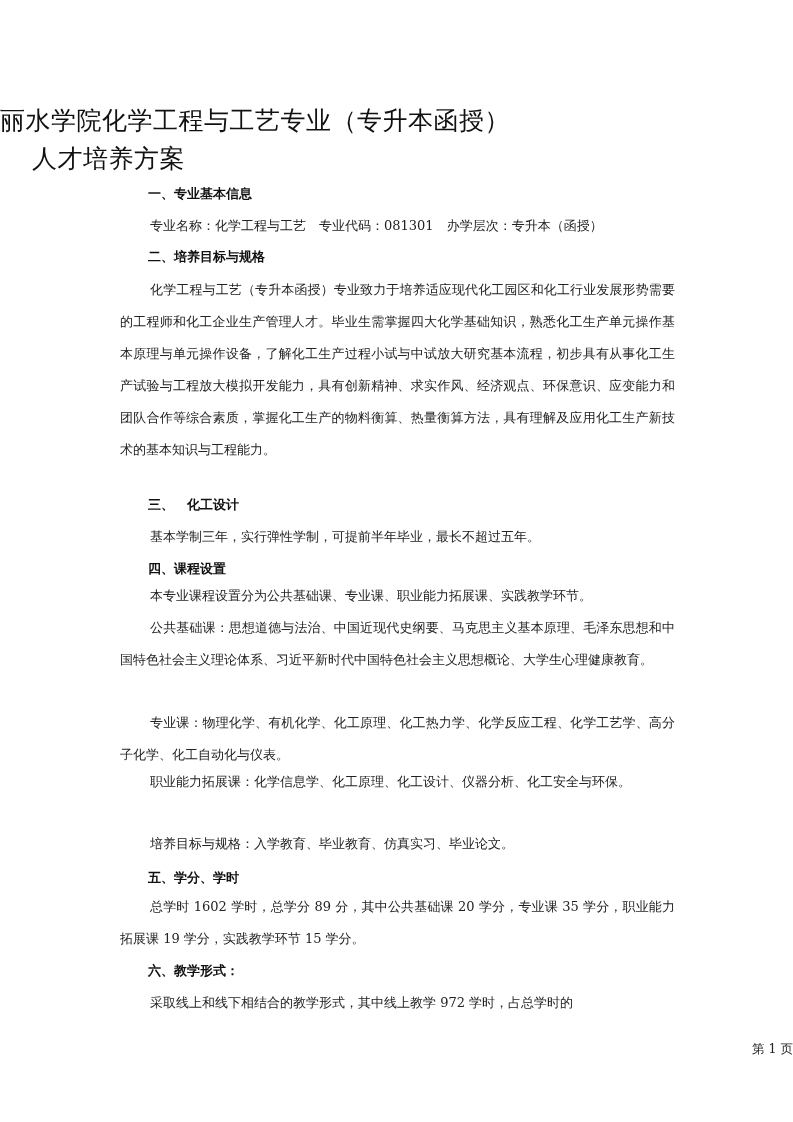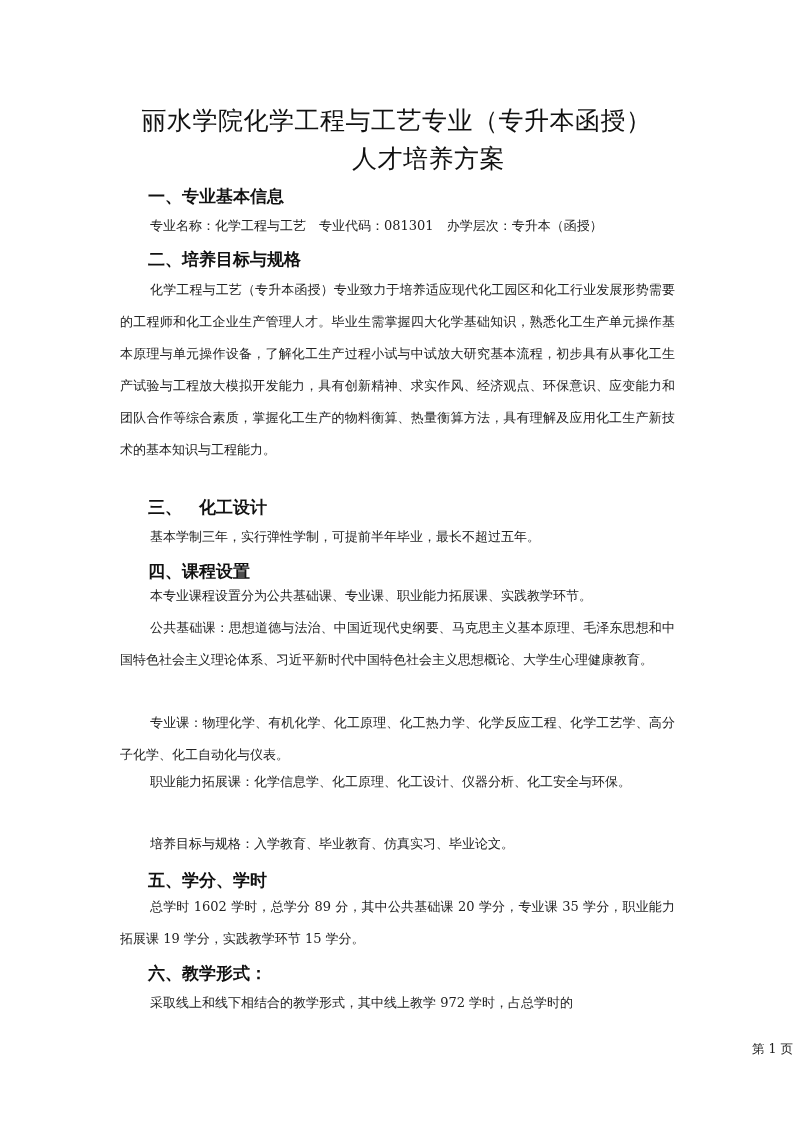--- a/index.html
+++ b/index.html
@@ -1,23 +1,23 @@
 <!DOCTYPE html>
 <html><head>
   <meta charset="utf-8">
   <style>
     html, body { margin: 0; padding: 0; background: #ffffff; }
     body { width: 793px; height: 1122px; position: relative; overflow: hidden;
       font-family: "DejaVu Serif", "Liberation Serif", serif; color: #1a1a1a; }
-    .title { position: absolute; left: 0; width: 793px; text-align: center;
+    .title { position: absolute; left: 0; width: 793px; 
       font-family: "DejaVu Sans", "Liberation Sans", sans-serif; font-size: 25px; color: #111; letter-spacing: 0.5px; }
     .t1 { top: 104px; }
     .t2 { top: 142px; margin-left: 32px; }
     .h { position: absolute; left: 148px; font-family: "DejaVu Sans", "Liberation Sans", sans-serif;
-      font-weight: bold; font-size: 17px; color: #111; }
+      font-weight: bold; font-size: 13px; color: #111; }
     .p { position: absolute; left: 120px; width: 555px; font-size: 13px; line-height: 32px;
       text-align: justify; text-indent: 30px; color: #222; }
     .page-num { position: absolute; top: 1041px; left: 0; width: 793px; text-align: right;
       font-size: 12.5px; color: #222; }
   </style>
 </head>
 <body>
 
 <div>
   <div class="title t1">丽水学院化学工程与工艺专业（专升本函授）</div>

